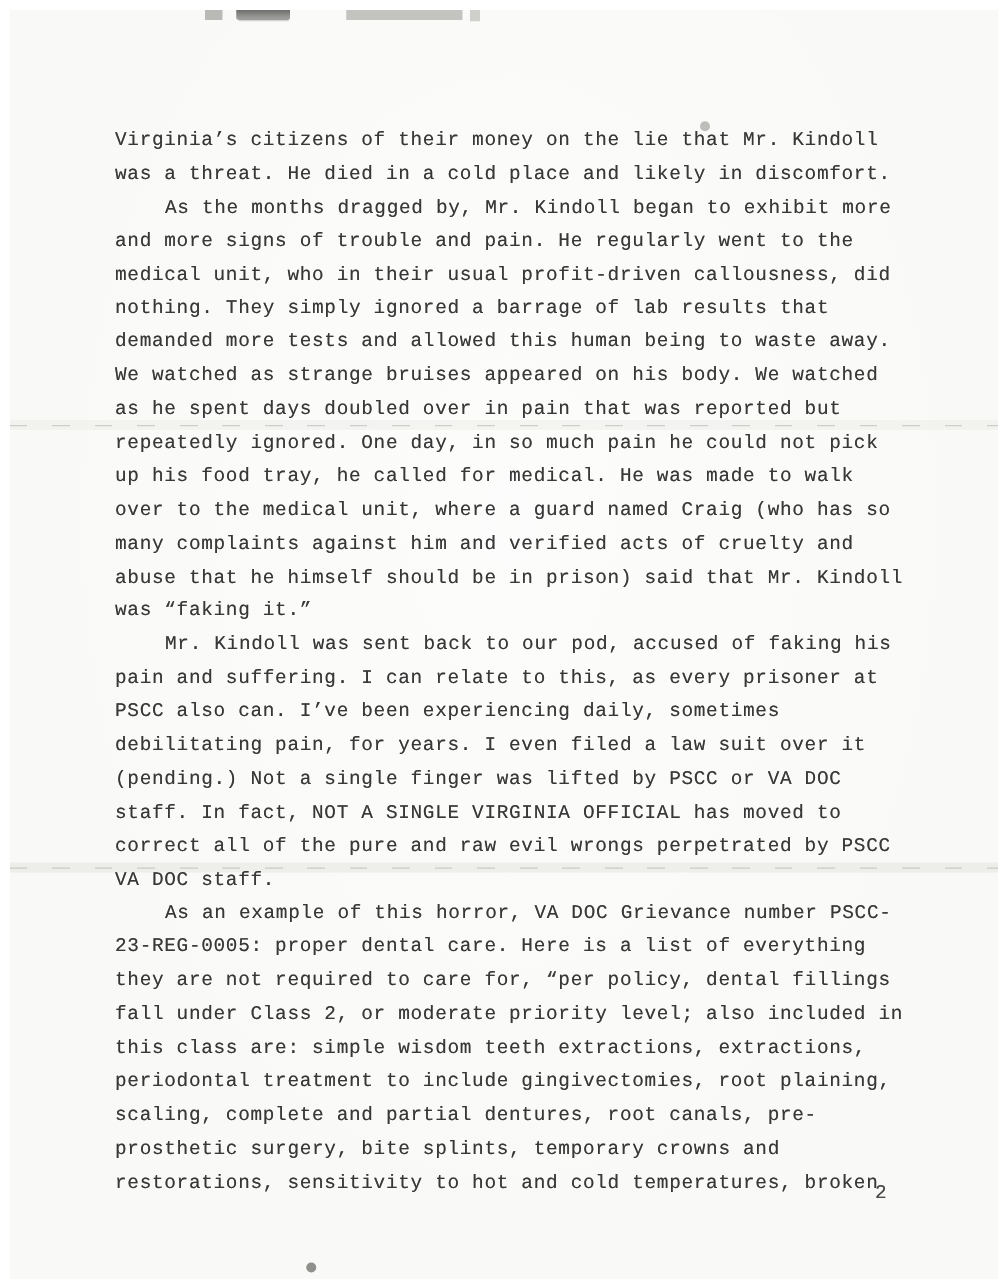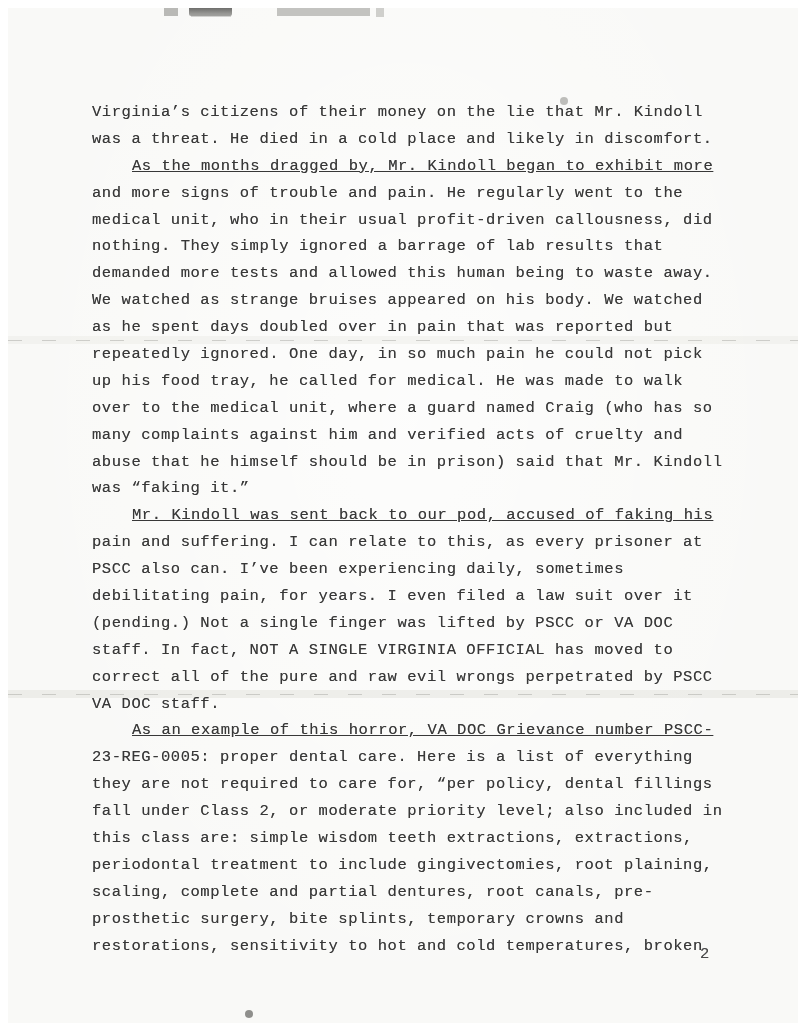--- a/index.html
+++ b/index.html
@@ -21,21 +21,21 @@
     left: 76px; top: 83px;
     width: 660px;
     font-size: 15.5px;
     line-height: 26.9px;
     letter-spacing: 0.55px;
     color: #383838;
     text-shadow: 0 0 0.5px rgba(40,40,40,0.55);
     white-space: pre;
   }
   .doc-text .line { height: 26.9px; }
-  .doc-text .line.indent { padding-left: 44px; text-decoration: underline; }
+  .doc-text .line.indent { padding-left: 44px; }
   .page-number {
     position: absolute;
     left: 688px; top: 933px;
     font-size: 15.5px;
     color: #4a4a4a;
     text-shadow: 0 0 0.5px rgba(40,40,40,0.5);
   }
   
   .mark { position: absolute; }
   .mark-a { left: 156px; top: 0; width: 14px; height: 3px; background: #b9b9b6; }

